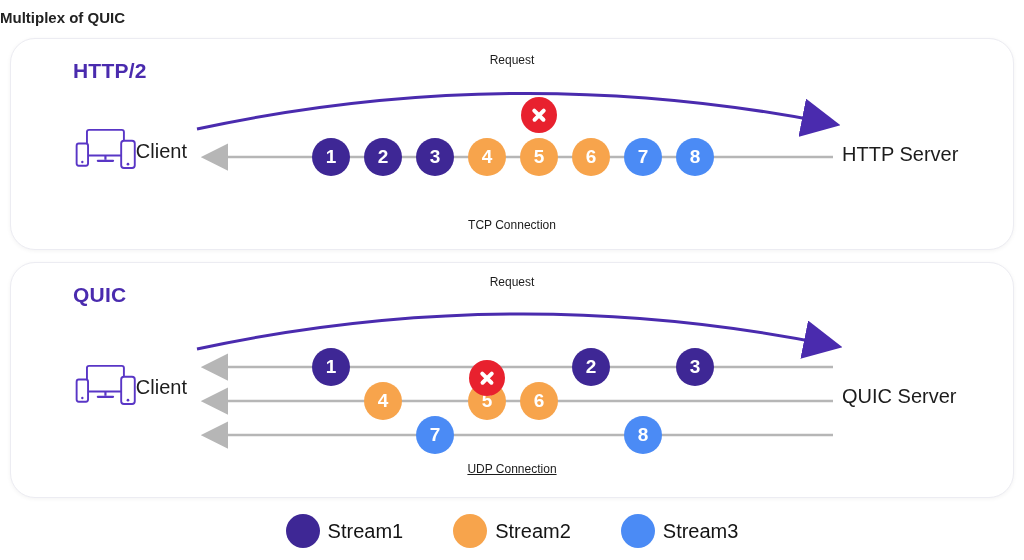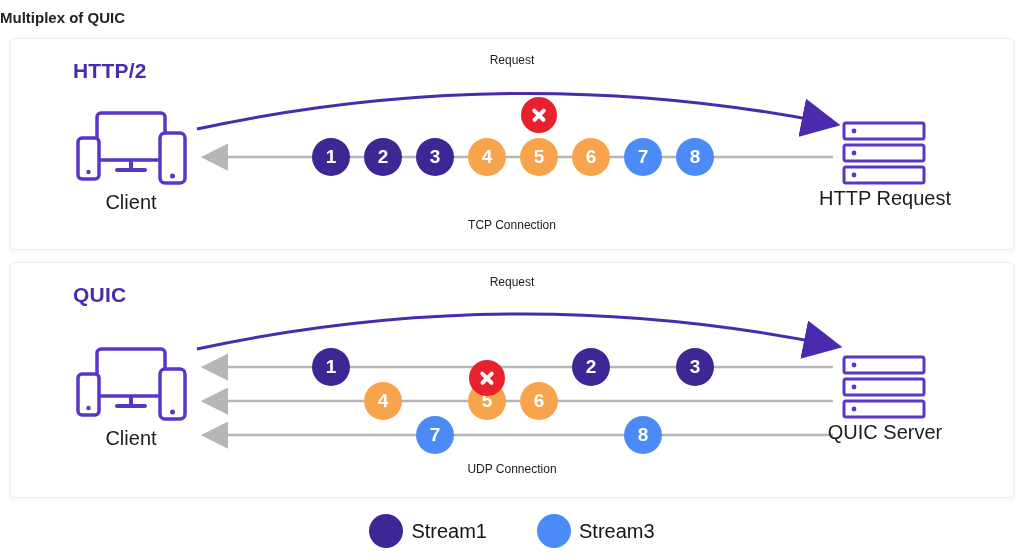--- a/index.html
+++ b/index.html
@@ -1,23 +1,23 @@
 <!DOCTYPE html>
 <html><head>
 <meta charset="utf-8">
 <style>
   *{box-sizing:border-box;margin:0;padding:0}
   html,body{width:1024px;height:560px}
   body{background:#fff;font-family:"Liberation Sans",sans-serif;color:#1c1c1c}
   .stage{position:relative;width:1024px;height:560px;overflow:hidden;background:#fff}
   .title{position:absolute;top:9px;left:0;width:100%;text-align:left;font-size:15px;font-weight:700;color:#222}
-  .panel{position:absolute;left:10px;width:1004px;background:#fff;border:1px solid #ececf2;border-radius:3px;box-shadow:0 1px 4px rgba(0,0,0,.05)}
+  .panel{position:absolute;left:10px;width:1004px;background:#fff;border:1px solid #ececf2;border-radius:25px;box-shadow:0 1px 4px rgba(0,0,0,.05)}
   .panel-name{position:absolute;left:62px;top:20px;font-size:21px;font-weight:800;letter-spacing:.2px}
   .center-label{position:absolute;left:0;width:100%;text-align:center;font-size:12px;font-weight:500;color:#1c1c1c}
-  .endpoint{position:absolute;display:flex;flex-direction:column;align-items:center}
+  .endpoint{position:absolute;display:flex;flex-direction:row;align-items:center}
   .endpoint.client{left:64px;width:112px}
   .endpoint.server{left:831px;width:86px}
   .endpoint-label{margin-top:2px;font-size:20px;font-weight:500;white-space:nowrap;color:#1c1c1c}
   .packet{position:absolute;width:38px;height:38px;border-radius:50%;display:flex;align-items:center;justify-content:center;color:#fff;font-size:19px;font-weight:700}
   .err{position:absolute;width:36px;height:36px;border-radius:50%}
   .err::before,.err::after{content:"";position:absolute;left:50%;top:50%;width:17px;height:3.6px;background:#fff;border-radius:2px}
   .err::before{transform:translate(-50%,-50%) rotate(45deg)}
   .err::after{transform:translate(-50%,-50%) rotate(-45deg)}
   .legend{position:absolute;left:0;top:514px;width:100%;display:flex;justify-content:center;align-items:center;gap:50px}
   .legend-item{display:flex;align-items:center;gap:8px}
@@ -64,21 +64,21 @@
         <svg width="86" height="64" viewBox="0 0 86 64">
     <g fill="none" stroke="#5936c6" stroke-width="3">
       <rect x="2" y="2" width="80" height="16" rx="2"></rect>
       <rect x="2" y="24" width="80" height="16" rx="2"></rect>
       <rect x="2" y="46" width="80" height="16" rx="2"></rect>
     </g>
     <circle cx="12" cy="10" r="2.4" fill="#5936c6"></circle>
     <circle cx="12" cy="32" r="2.4" fill="#5936c6"></circle>
     <circle cx="12" cy="54" r="2.4" fill="#5936c6"></circle>
   </svg>
-        <div class="endpoint-label">HTTP Request</div>
+        <div class="endpoint-label">HTTP Server</div>
       </div>
       <div class="packet" style="left: 301px; top: 99px; background: rgb(62, 39, 149);">1</div>
       <div class="packet" style="left: 353px; top: 99px; background: rgb(62, 39, 149);">2</div>
       <div class="packet" style="left: 405px; top: 99px; background: rgb(62, 39, 149);">3</div>
       <div class="packet" style="left: 457px; top: 99px; background: rgb(247, 164, 76);">4</div>
       <div class="packet" style="left: 509px; top: 99px; background: rgb(247, 164, 76);">5</div>
       <div class="packet" style="left: 561px; top: 99px; background: rgb(247, 164, 76);">6</div>
       <div class="packet" style="left: 613px; top: 99px; background: rgb(75, 139, 245);">7</div>
       <div class="packet" style="left: 665px; top: 99px; background: rgb(75, 139, 245);">8</div>
       <div class="err" style="left: 510px; top: 58px; background: rgb(232, 33, 46);"></div>
@@ -93,36 +93,36 @@
             <path d="M0 0 L10 5 L0 10 z" fill="#b6b6b6"></path>
           </marker>
       </defs>
       <path d="M186 86 Q 502 18 820 82" fill="none" stroke="#4a2bae" stroke-width="3" marker-end="url(#pa1)"></path>
       <path d="M822 104 L198 104" fill="none" stroke="#b6b6b6" stroke-width="2.5" marker-end="url(#ga1)"></path>
         <path d="M822 138 L198 138" fill="none" stroke="#b6b6b6" stroke-width="2.5" marker-end="url(#ga1)"></path>
         <path d="M822 172 L198 172" fill="none" stroke="#b6b6b6" stroke-width="2.5" marker-end="url(#ga1)"></path>
     </svg>
       <div class="panel-name" style="color: rgb(74, 43, 174); text-align: center;">QUIC</div>
       <div class="center-label" style="top: 12px;">Request</div>
-      <div class="center-label" style="top: 199px;">UDP Connection</div>
+      <div class="center-label" style="top: 199px; text-decoration: underline;">UDP Connection</div>
       <div class="endpoint client" style="top: 84px;">
         <svg width="112" height="78" viewBox="0 0 112 78">
     <g fill="none" stroke="#5936c6" stroke-width="3.5">
       <rect x="22" y="2" width="68" height="47" rx="4"></rect>
       <path d="M56 49 v8" stroke-width="4"></path>
       <path d="M42 59 h28" stroke-width="4" stroke-linecap="round"></path>
       <rect x="3" y="27" width="21" height="41" rx="4" fill="#fff"></rect>
       <rect x="85" y="22" width="25" height="50" rx="5" fill="#fff"></rect>
     </g>
     <circle cx="13.5" cy="61" r="2.2" fill="#5936c6"></circle>
     <circle cx="97.5" cy="65" r="2.5" fill="#5936c6"></circle>
   </svg>
         <div class="endpoint-label">Client</div>
       </div>
-      <div class="endpoint server" style="top: 92px;">
+      <div class="endpoint server" style="top: 100px;">
         <svg width="86" height="64" viewBox="0 0 86 64">
     <g fill="none" stroke="#5936c6" stroke-width="3">
       <rect x="2" y="2" width="80" height="16" rx="2"></rect>
       <rect x="2" y="24" width="80" height="16" rx="2"></rect>
       <rect x="2" y="46" width="80" height="16" rx="2"></rect>
     </g>
     <circle cx="12" cy="10" r="2.4" fill="#5936c6"></circle>
     <circle cx="12" cy="32" r="2.4" fill="#5936c6"></circle>
     <circle cx="12" cy="54" r="2.4" fill="#5936c6"></circle>
   </svg>
@@ -137,17 +137,21 @@
       <div class="packet" style="left: 405px; top: 153px; background: rgb(75, 139, 245);">7</div>
       <div class="packet" style="left: 613px; top: 153px; background: rgb(75, 139, 245);">8</div>
       <div class="err" style="left: 458px; top: 97px; background: rgb(232, 33, 46);"></div>
     </section>
   <div class="legend" id="legend">
       <div class="legend-item">
         <div class="legend-swatch" style="background: rgb(62, 39, 149);"></div>
         <div class="legend-label">Stream1</div>
       </div>
       <div class="legend-item">
+        <div class="legend-swatch" style="background: rgb(247, 164, 76);"></div>
+        <div class="legend-label">Stream2</div>
+      </div>
+      <div class="legend-item">
         <div class="legend-swatch" style="background: rgb(75, 139, 245);"></div>
         <div class="legend-label">Stream3</div>
       </div>
     </div>
 </div>
 
 </body></html>

